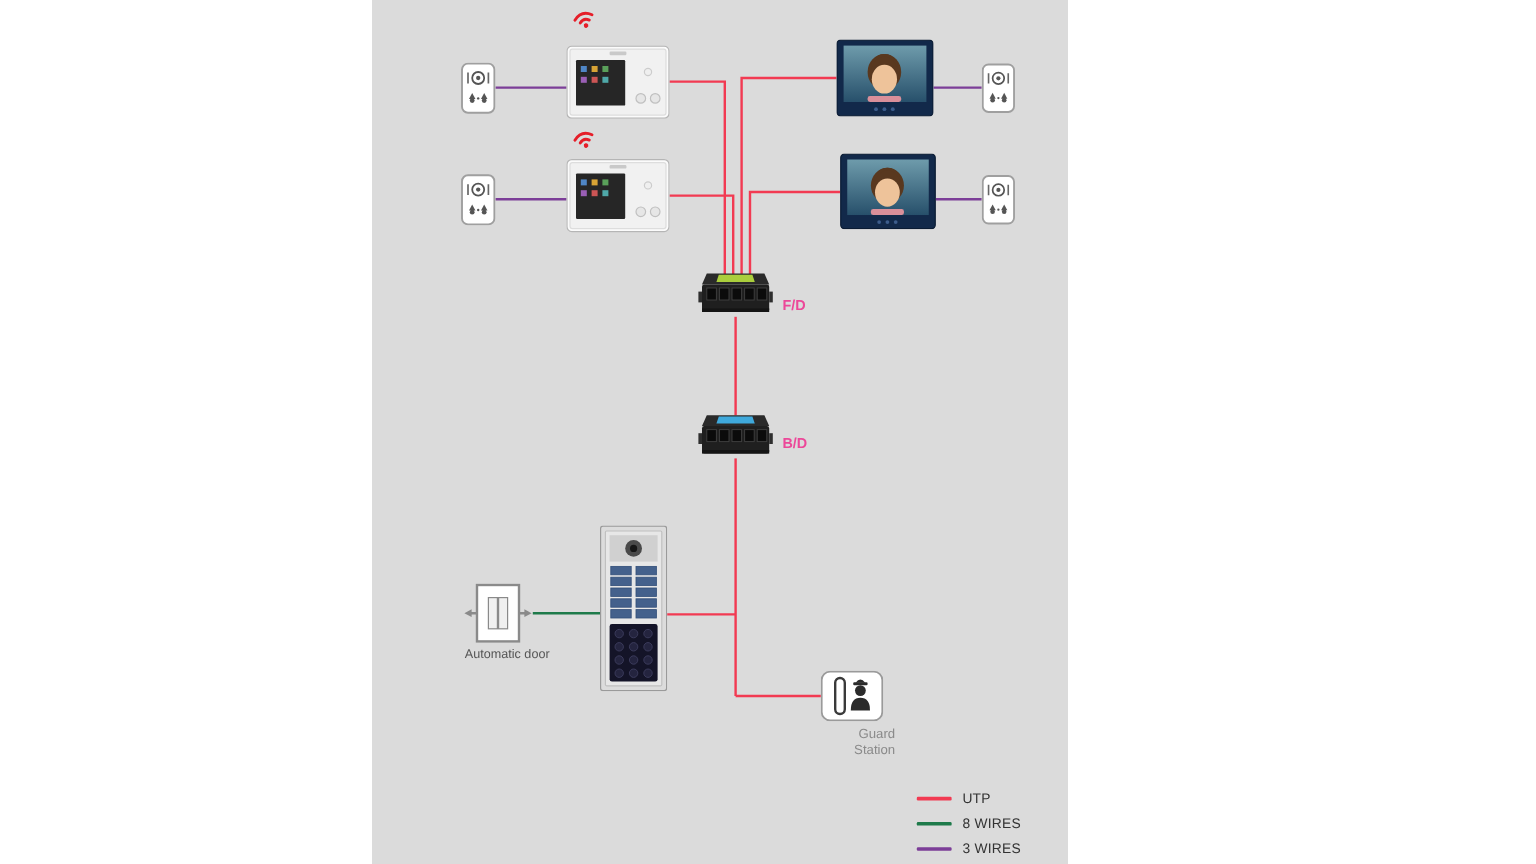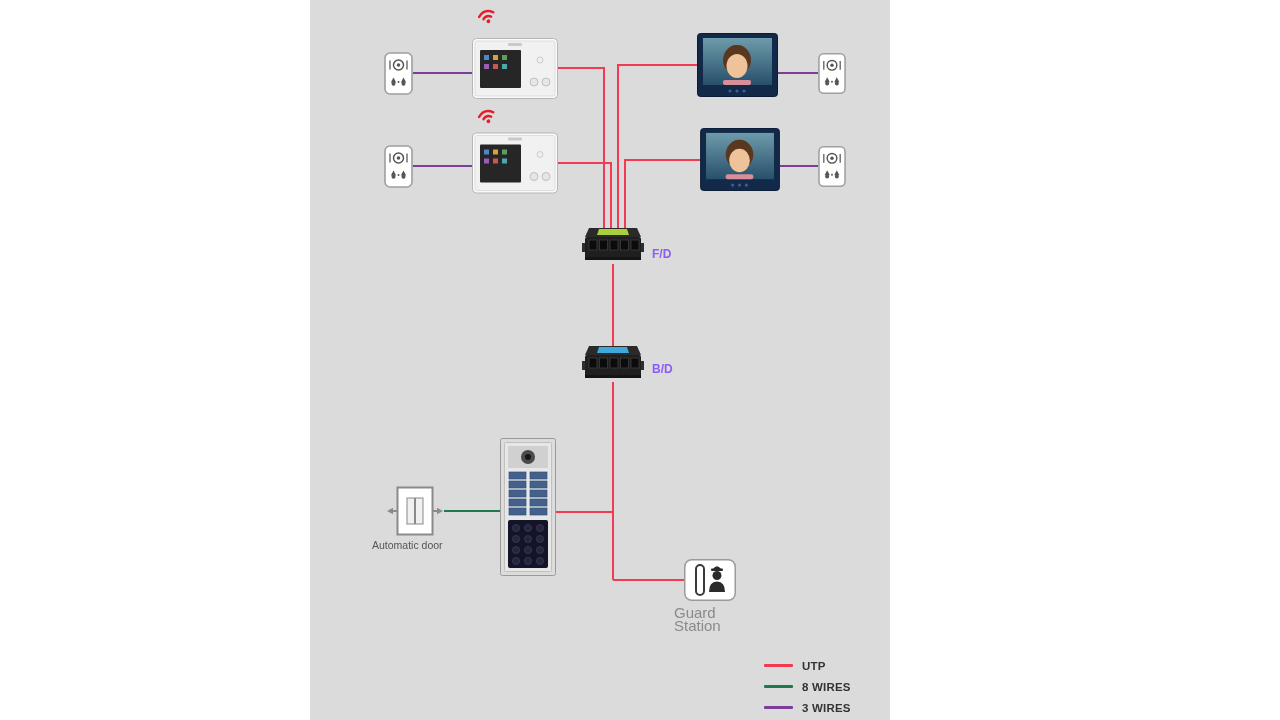--- a/index.html
+++ b/index.html
@@ -5,27 +5,27 @@
   html,body{margin:0;padding:0;}
   body{font-family:"Liberation Sans", sans-serif; background:#ffffff;}
   .canvas{position:relative;width:1280px;height:720px;background:var(--canvas-bg,#ffffff);overflow:hidden;}
   .panel{position:absolute;left:310px;top:0;width:580px;height:720px;background:var(--panel-bg,#dbdbdb);}
   .dev{position:absolute;}
   .dev svg{display:block;width:100%;height:100%;}
   .wires{position:absolute;left:0;top:0;pointer-events:none;}
   .wire-utp polyline,.wire-utp line{stroke:var(--utp,#f23a52);stroke-width:2;fill:none;}
   .wire-three line{stroke:var(--three-wires,#1e7a4a);stroke-width:2;fill:none;}
   .wire-four line{stroke:var(--four-wires,#7c3e98);stroke-width:2;fill:none;}
-  .node-label{position:absolute;font-size:12px;font-weight:bold;color:#8b5cf6;}
-  .caption{position:absolute;font-size:10.5px;color:#555555;text-align:left;}
-  .caption-muted{position:absolute;font-size:15px;color:#8a8a8a;text-align:left;line-height:13px;}
+  .node-label{position:absolute;font-size:12px;font-weight:bold;color:#ec4899;}
+  .caption{position:absolute;font-size:10.5px;color:#555555;text-align:right;}
+  .caption-muted{position:absolute;font-size:11px;color:#8a8a8a;text-align:right;line-height:13px;}
   .legend{position:absolute;left:764px;top:655px;}
   .legend-row{display:flex;align-items:center;height:21px;}
   .legend-swatch{width:29px;height:3px;border-radius:1px;margin-right:9px;}
-  .legend-label{font-size:11.5px;font-weight:bold;color:#333333;letter-spacing:0.2px;}
+  .legend-label{font-size:11.5px;font-weight:normal;color:#333333;letter-spacing:0.2px;}
 </style>
 </head>
 <body>
 
 <div class="canvas">
   <div class="panel"></div>
 
   <svg class="wires" width="1280" height="720" viewBox="0 0 1280 720">
     <g class="wire-utp">
       <polyline points="558,68 604,68 604,230"></polyline>

